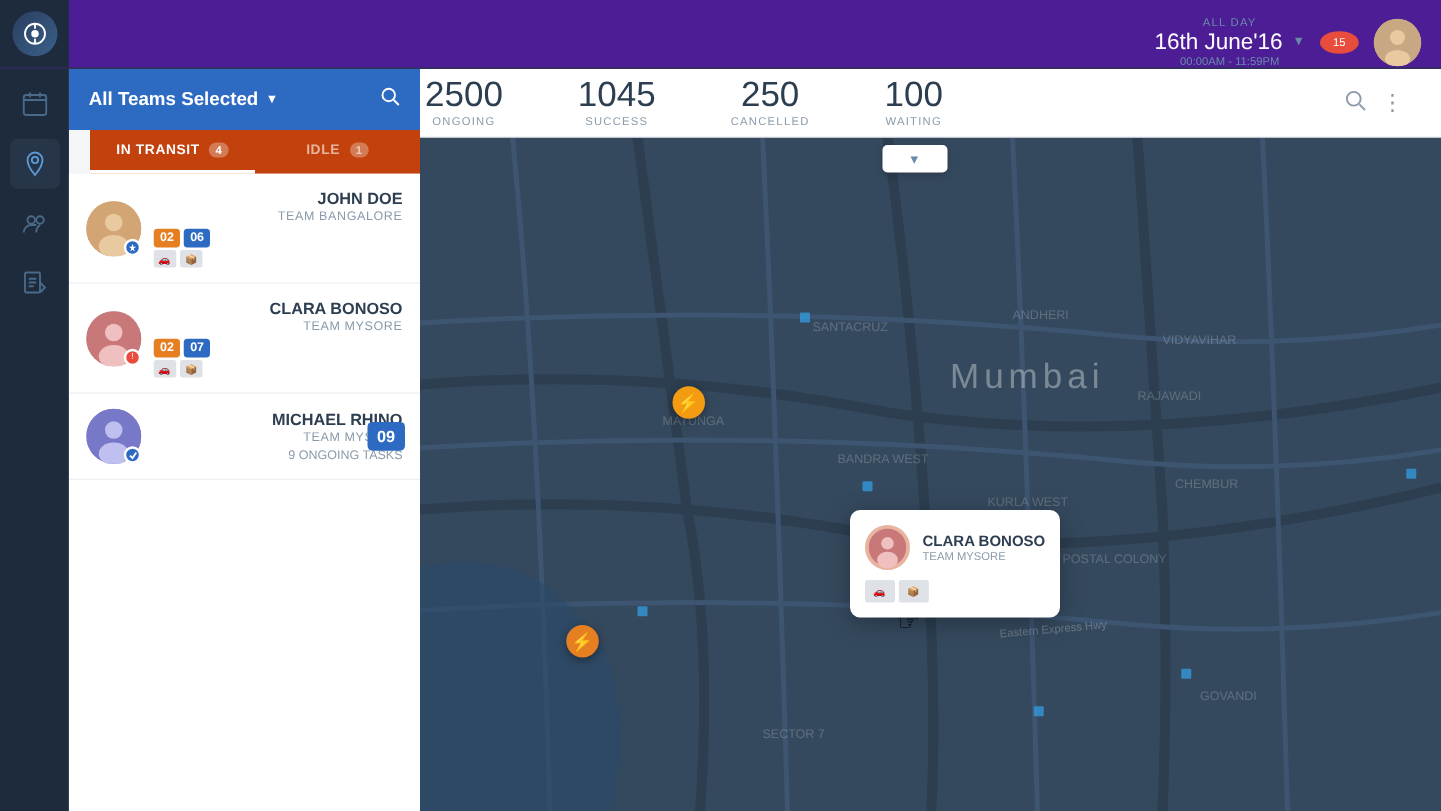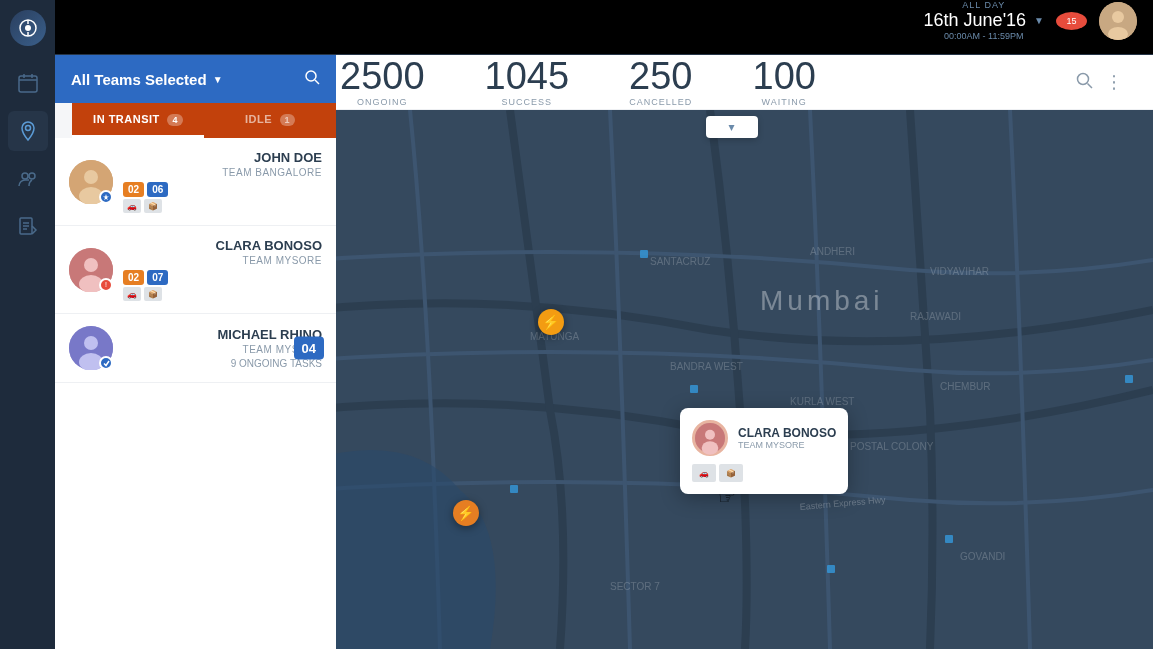--- a/index.html
+++ b/index.html
@@ -1,21 +1,21 @@
 <!DOCTYPE html>
 <html><head>
   <meta charset="utf-8">
   <style>
     * { margin: 0; padding: 0; box-sizing: border-box; }
     body { width: 1153px; height: 649px; overflow: hidden; font-family: 'Arial', sans-serif; background: #1a2332; }
 
     
     .top-nav {
       position: absolute; top: 0; left: 0; right: 0; height: 55px;
-      background: #000000; display: flex; align-items: flex-start;
+      background: #4c1d95; display: flex; align-items: flex-end;
       z-index: 100; border-bottom: 1px solid #263548; gap: 35px;
     }
     .logo-area {
       width: 55px; height: 55px; background: #1e2b3c;
       display: flex; align-items: center; justify-content: center;
     }
     .logo-icon {
       width: 36px; height: 36px; border-radius: 50%;
       background: linear-gradient(135deg, #2a3f5f, #3a5f8a);
       display: flex; align-items: center; justify-content: center;
@@ -132,21 +132,21 @@
       font-size: 8px; color: #6a8aaa;
     }
 
     
     .stats-bar {
       position: absolute; top: 55px; left: 310px; right: 0; height: 55px;
       background: white; z-index: 70; display: flex; align-items: center;
       padding: 0 30px; gap: 60px; border-bottom: 1px solid #eef0f3;
     }
     .stat-item { text-align: center; }
-    .stat-number { font-size: 38px; font-weight: 300; color: #2c3e50; line-height: 1; }
+    .stat-number { font-size: 28px; font-weight: 300; color: #2c3e50; line-height: 1; }
     .stat-label { font-size: 9px; text-transform: uppercase; letter-spacing: 1px; color: #8a9aaa; margin-top: 2px; }
     .stats-actions {
       margin-left: auto; display: flex; align-items: center; gap: 12px;
     }
     .stats-action-btn { color: #8a9aaa; font-size: 18px; cursor: pointer; }
 
     
     .map-area {
       position: absolute; top: 110px; left: 310px; right: 0; bottom: 0;
       background: #2a3f55; overflow: hidden; z-index: 50;
@@ -343,21 +343,21 @@
           <svg width="8" height="8" viewBox="0 0 8 8">
               <path d="M2 4.5l2 2L7 2" stroke="white" stroke-width="1.5" fill="none"></path>
             </svg>
         </div>
       </div>
       <div class="agent-info">
         <div class="agent-name">MICHAEL RHINO</div>
         <div class="agent-team">TEAM MYSORE</div>
         <div class="agent-tasks">9 ONGOING TASKS</div>
       </div>
-      <div class="badge-count">04</div>
+      <div class="badge-count">09</div>
     </div>
   </div>
 </div>
 
 <div class="stats-bar">
   <div class="stat-item">
     <div class="stat-number">2500</div>
     <div class="stat-label">ONGOING</div>
   </div>
   <div class="stat-item">

